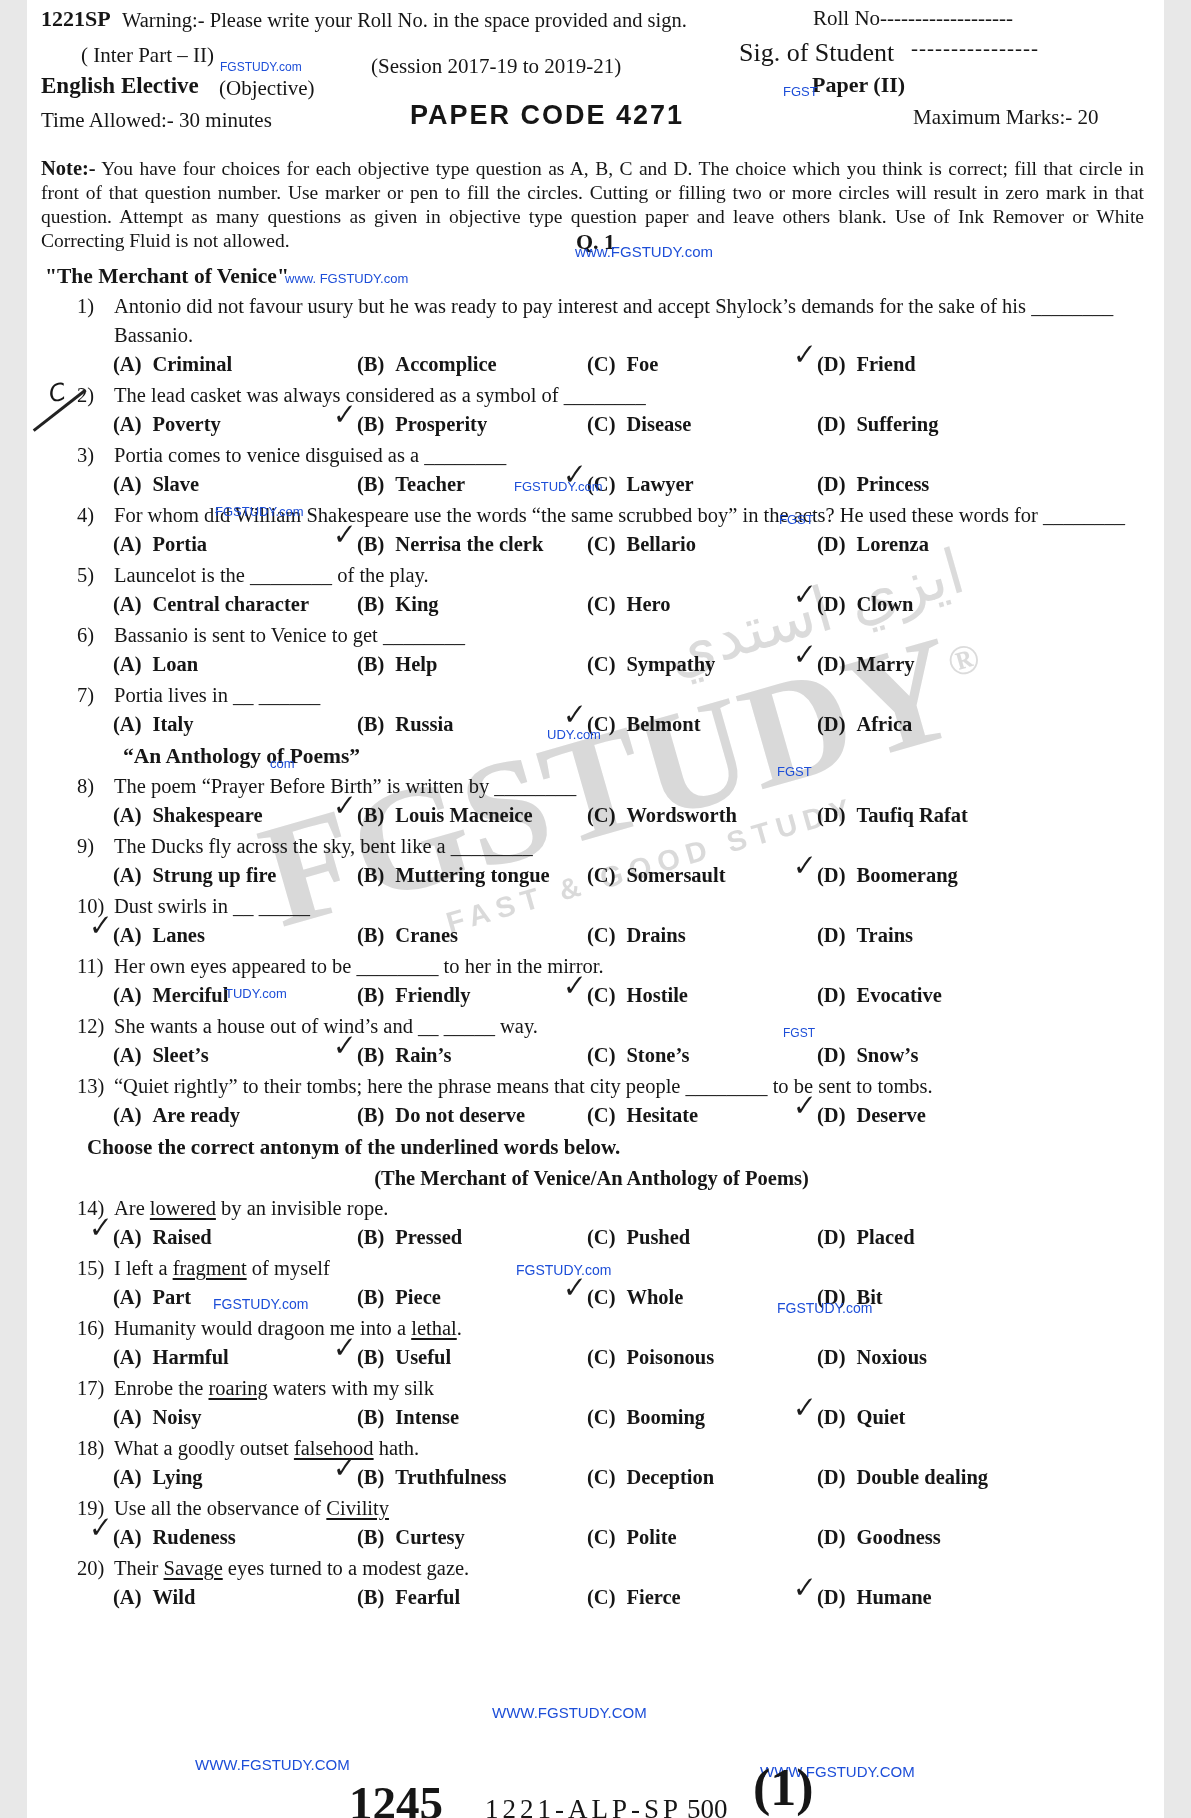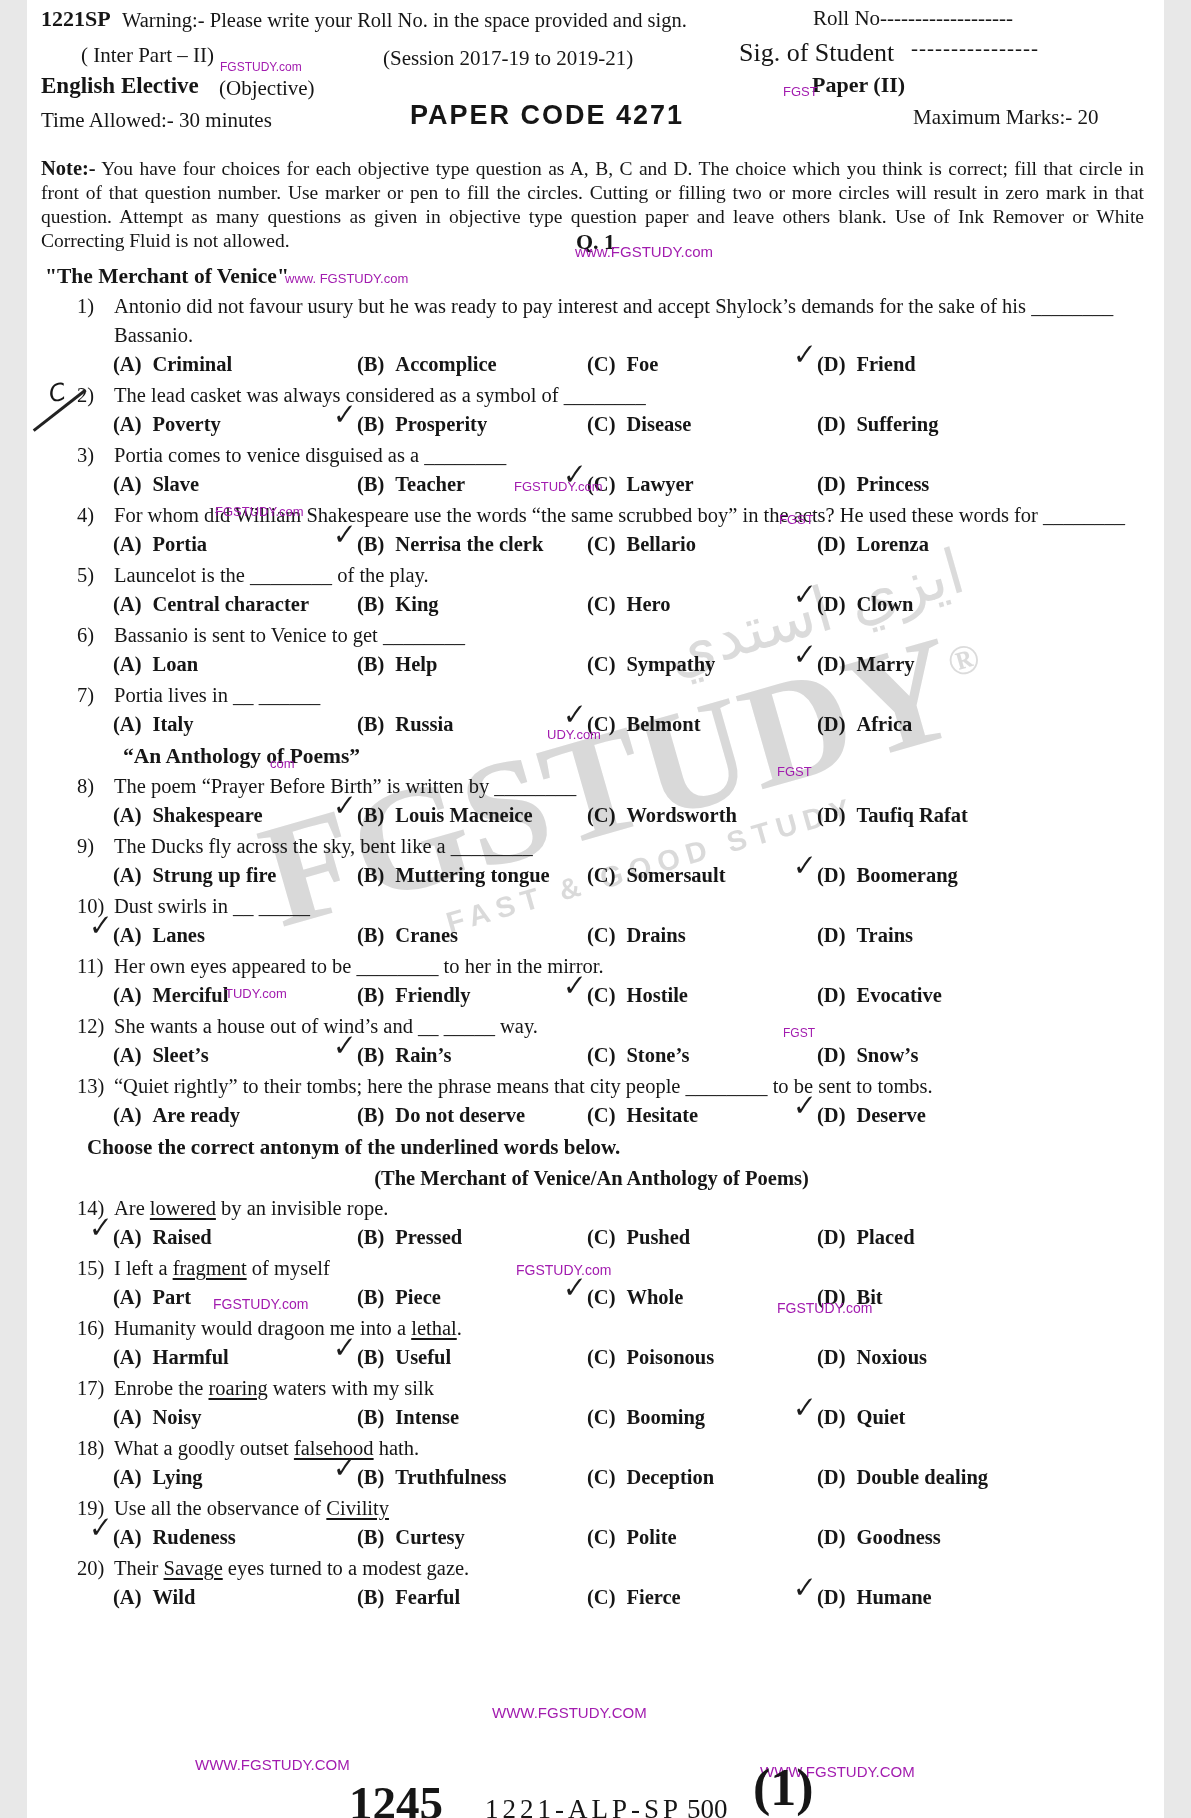--- a/index.html
+++ b/index.html
@@ -7,21 +7,21 @@
     position:relative; width:1137px; height:1818px; background:#ffffff;
     overflow:hidden; font-family:"Liberation Serif", serif; color:#161616;
     margin:0 auto;
   }
   .abs{position:absolute; white-space:nowrap;}
   
   .h-paper-id{left:14px; top:6px; font-size:22px; font-weight:bold;}
   .h-warning{left:95px; top:9px; font-size:20.5px;}
   .h-rollno{left:786px; top:6px; font-size:21px;}
   .h-part{left:54px; top:43px; font-size:21px;}
-  .h-session{left:344px; top:46px; font-size:21px;margin-left:12px;}
+  .h-session{left:344px; top:54px; font-size:21px;}
   .h-sig{left:712px; top:38px; font-size:26px;}
   .h-sigdash{left:884px; top:36px; font-size:21px; letter-spacing:1px;}
   .h-subject{left:14px; top:73px; font-size:23px; font-weight:bold;}
   .h-subject-mode{left:192px; top:76px; font-size:21px;}
   .h-paper-no{left:785px; top:72px; font-size:22px; font-weight:bold;}
   .h-time{left:14px; top:108px; font-size:21px;}
   .h-paper-code{left:383px; top:100px; font-size:27px; font-weight:bold;
     font-family:"Liberation Sans", sans-serif; letter-spacing:2px;}
   .h-marks{left:886px; top:105px; font-size:21px;}
   .note{position:absolute; left:14px; right:20px; top:136px;
@@ -62,21 +62,21 @@
     transform:rotate(-16deg); color:#bdbdbd; opacity:.6; pointer-events:none;
   }
   .wm-urdu{font-size:62px; font-family:"DejaVu Sans", sans-serif; color:#c4c4c4;
     text-align:right; padding-right:10px; line-height:1;}
   .wm-brand{font-size:148px; font-weight:bold; line-height:1.02; letter-spacing:1px;
     font-family:"Liberation Serif", serif; color:#c0c0c0;}
   .wm-reg{font-size:42px; vertical-align:55px; color:#c4c4c4;}
   .wm-tagline{font-size:29px; font-weight:bold; letter-spacing:7px; color:#c2c2c2;
     font-family:"Liberation Sans", sans-serif;}
   .stamp{
-    position:absolute; color:#a21caf; font-family:"Liberation Sans", sans-serif;
+    position:absolute; color:#1d4ed8; font-family:"Liberation Sans", sans-serif;
     white-space:nowrap; pointer-events:none;
   }
   
   .f-big{left:322px; top:1776px; font-size:47px; font-weight:bold;}
   .f-code{left:458px; top:1794px; font-size:27px; letter-spacing:4px;}
   .f-qty{left:660px; top:1794px; font-size:27px;}
   .f-page{left:726px; top:1758px; font-size:52px; font-weight:bold;}
 </style>
 </head>
 <body>

